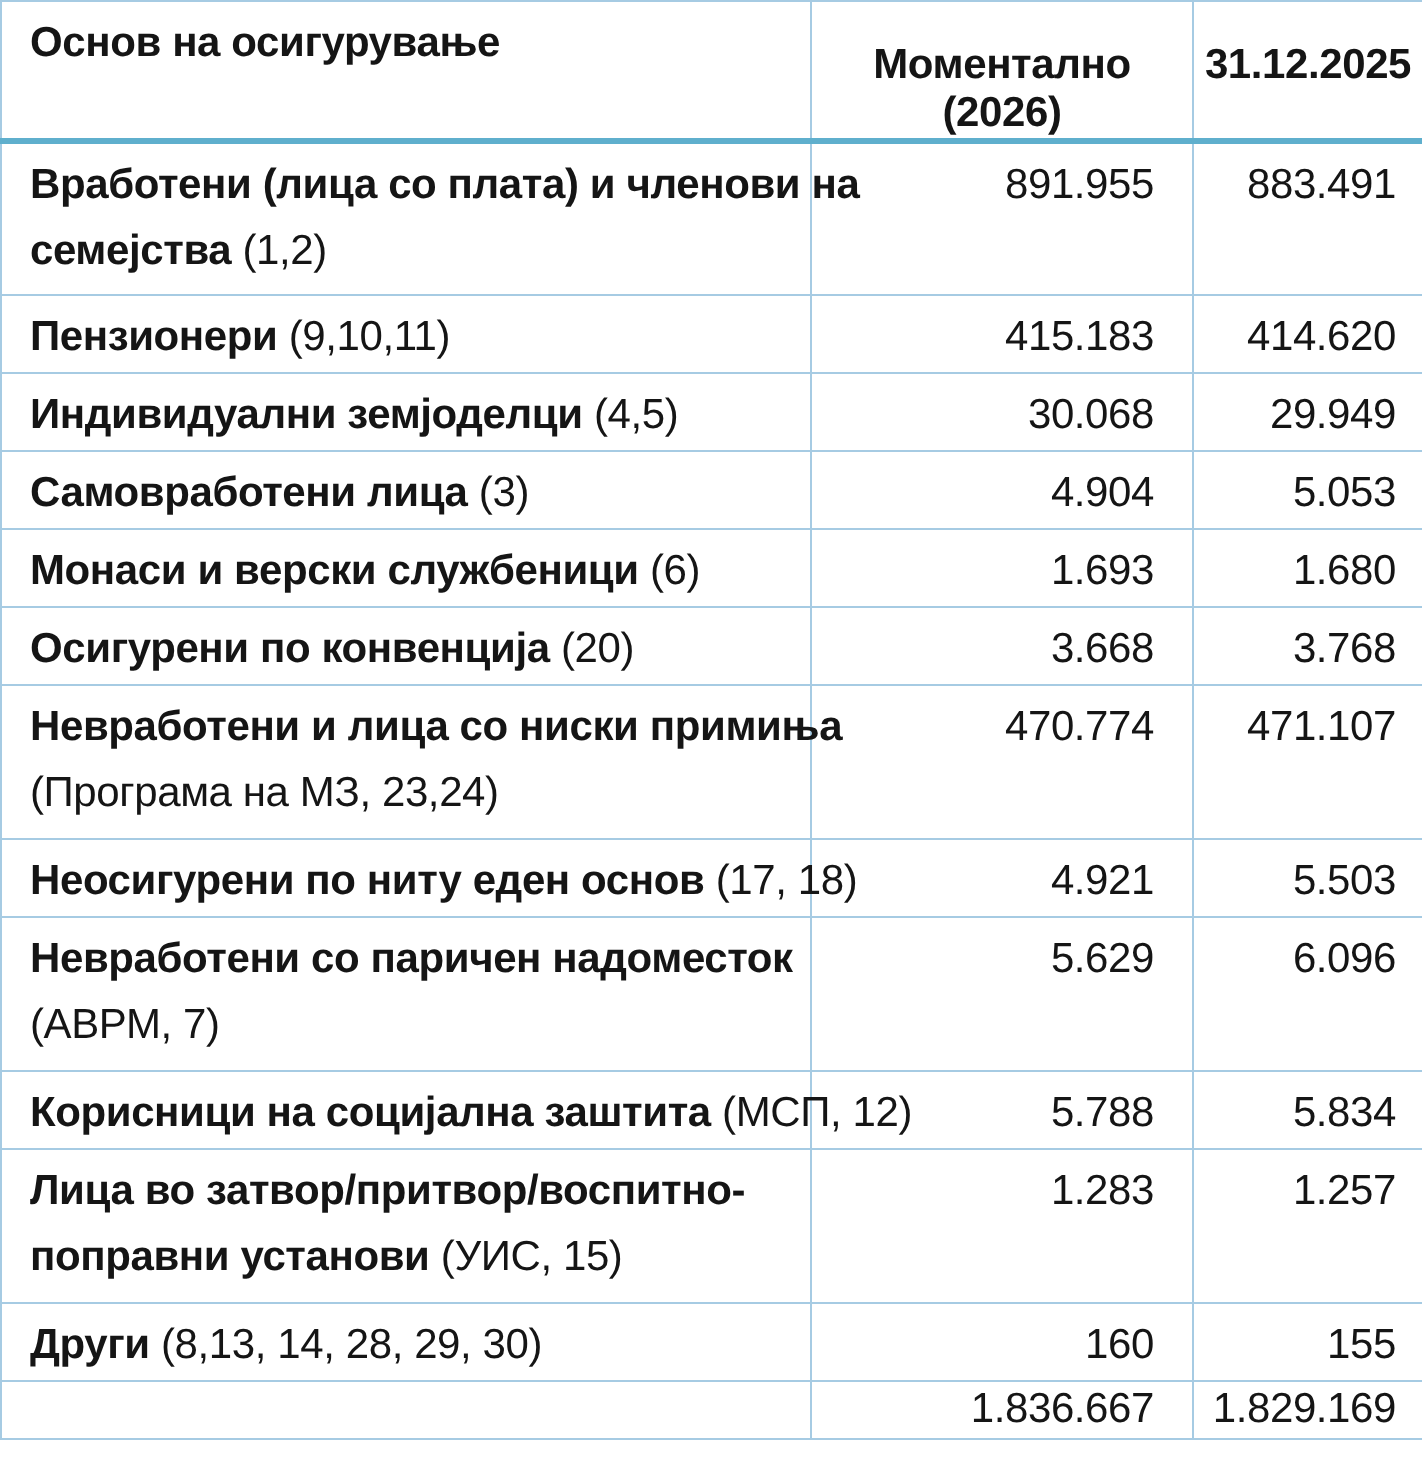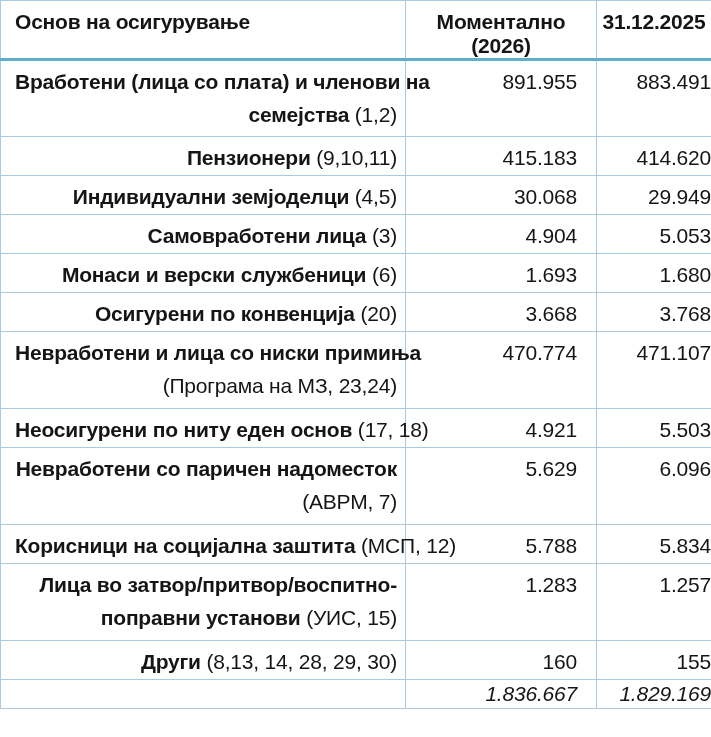--- a/index.html
+++ b/index.html
@@ -30,57 +30,56 @@
     letter-spacing: -0.2px;
   }
   col.c-label { width: 405px; }
   col.c-current { width: 191px; }
   col.c-previous { width: 115px; }
 
   th, td {
     border: 1px solid var(--thin);
     vertical-align: top;
     padding: 0;
-    text-align: right;
   }
   thead th {
     border-bottom: 3px solid var(--thick);
     font-weight: bold;
     height: 40px;
   }
   th.h-label {
     text-align: left;
     padding: 9px 6px 0 14px;
   }
   th.h-num {
     text-align: center;
-    padding-top: 9px;
+    padding-top: 20px;
   }
   td.label-cell {
     padding: 4px 8px 0 14px;
   }
   .label-line {
     line-height: 33px;
     white-space: nowrap;
   }
   .lbl-bold { font-weight: bold; }
   .lbl-rest { font-weight: normal; }
   td.num-cell {
     text-align: right;
     font-weight: normal;
     padding-top: 4px;
     line-height: 33px;
   }
   td.num-cell.current  { padding-right: 19px; margin-top: 33px; }
-  td.num-cell.previous { }
+  td.num-cell.previous { padding-right: 13px; }
 
   tr.row-single { height: 39px; }
   tr.row-double { height: 77px; }
 
-  tfoot tr { height: 29px; font-style: italic; }
+  tfoot tr { height: 29px; }
   tfoot td.num-cell {
     padding-top: 2px;
     line-height: 24px;
   }
 </style>
 </head>
 <body>
 
 <div class="page">
   <table class="basis-table">

